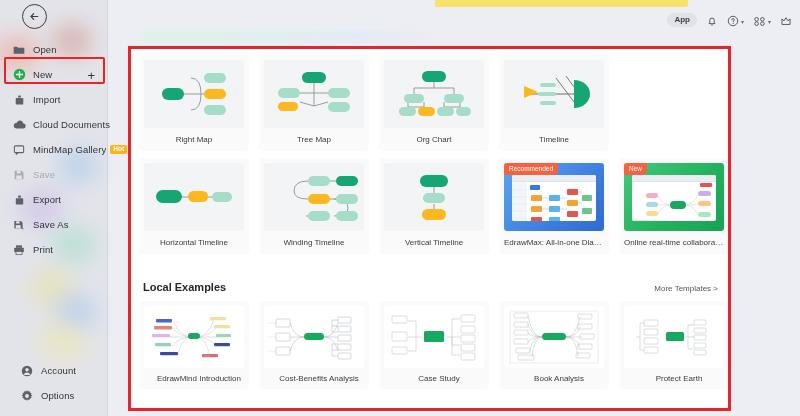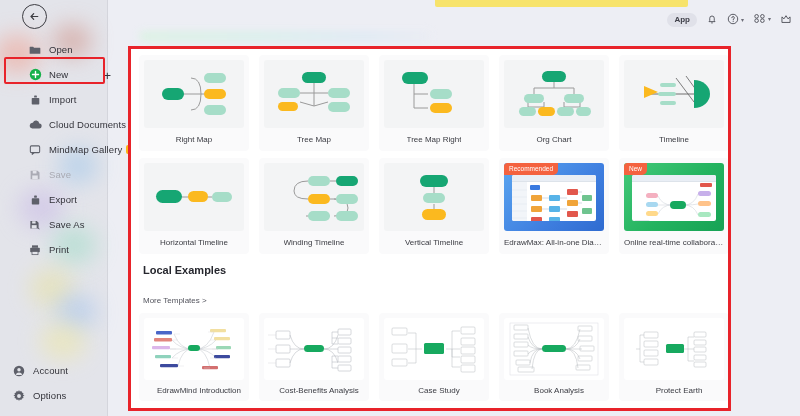--- a/index.html
+++ b/index.html
@@ -41,21 +41,21 @@
 
   .back-btn {
     position: absolute; left: 22px; top: 4px;
     width: 25px; height: 25px; border-radius: 50%;
     border: 1.6px solid #3c3c42;
     display: flex; align-items: center; justify-content: center;
     color: #3c3c42; background: transparent;
   }
   .back-btn svg { display: block; }
 
-  .menu { position: absolute; left: 16px; top: 37px; width: 108px; }
+  .menu { position: absolute; left: 0; top: 37px; width: 108px; }
   .menu-item {
     position: relative;
     height: 25px;
     display: flex; align-items: center;
     padding-left: 12px;
     color: #33333a;
     font-size: 9.5px;
     white-space: nowrap;
   }
   .menu-item .mi-ico {
@@ -87,26 +87,26 @@
     border: 2.4px solid #e8232a;
     border-radius: 2px;
     pointer-events: none;
   }
   .plus-sign {
     position: absolute; right: 13px; top: 50%;
     transform: translateY(-50%);
     font-size: 13px; color: #33333a; line-height: 1;
   }
 
-  .menu-bottom { position: absolute; left: 0; bottom: 8px; width: 108px; }
+  .menu-bottom { position: absolute; left: 8px; bottom: 8px; width: 108px; }
 
   
   .header-icons {
     position: absolute; right: 8px; top: 13px;
-    display: flex; align-items: flex-start; gap: 9px;
+    display: flex; align-items: flex-end; gap: 9px;
     color: #4b4c55;
     margin-left: 40px;
   }
   .app-pill {
     background: #e0e1e9;
     border-radius: 9px;
     font-size: 8px;
     color: #40414a;
     padding: 3px 7px;
     line-height: 1;
@@ -185,21 +185,20 @@
     border-radius: 2px;
     overflow: hidden;
   }
   .pw-bar { height: 7px; background: #e9eef5; border-bottom: 1px solid #dde3ea; }
   .pw-body { position: absolute; inset: 7px 0 0 0; }
 
   
   .section-head {
     display: flex; align-items: baseline; justify-content: space-between;
     margin: 10px 2px 8px 4px;
-    flex-direction: column;
   }
   .section-title { font-size: 11px; font-weight: bold; color: #26272e; }
   .more-link { font-size: 8px; color: #54555e; margin-top: 20px; }
 
   .ex-card {
     width: 110px;
     background: #fafafb;
     border-radius: 4px;
     padding: 5px 5px 0 5px;
     display: flex; flex-direction: column; align-items: center;
@@ -424,31 +423,20 @@
               <rect x="38" y="12" width="24" height="11" rx="5.5" fill="#16a673"></rect>
               <rect x="14" y="28" width="22" height="10" rx="5" fill="#a6ddc8"></rect>
               <rect x="64" y="28" width="22" height="10" rx="5" fill="#a6ddc8"></rect>
               <rect x="14" y="42" width="20" height="9" rx="4.5" fill="#fbb91f"></rect>
               <rect x="64" y="42" width="22" height="10" rx="5" fill="#a6ddc8"></rect>
             </svg>
           </div>
           <div class="tpl-title">Tree Map</div>
         </div>
 
-        <div class="tpl-card">
-          <div class="tpl-thumb">
-            <svg width="100" height="68" viewBox="0 0 100 68">
-              <path d="M30 22v26M30 34h14M30 48h14" fill="none" stroke="#9a9a9a" stroke-width="1"></path>
-              <rect x="18" y="12" width="26" height="12" rx="6" fill="#16a673"></rect>
-              <rect x="46" y="29" width="22" height="10" rx="5" fill="#a6ddc8"></rect>
-              <rect x="46" y="43" width="22" height="10" rx="5" fill="#fbb91f"></rect>
-            </svg>
-          </div>
-          <div class="tpl-title">Tree Map Right</div>
-        </div>
 
         <div class="tpl-card">
           <div class="tpl-thumb">
             <svg width="100" height="68" viewBox="0 0 100 68">
               <path d="M50 22v6M30 28h40M30 28v7M70 28v7M24 42v5M40 42v5M24 47h16M60 42v5M76 42v5M60 47h16" fill="none" stroke="#9a9a9a" stroke-width="1"></path>
               <rect x="38" y="11" width="24" height="11" rx="5.5" fill="#16a673"></rect>
               <rect x="20" y="34" width="20" height="9" rx="4.5" fill="#a6ddc8"></rect>
               <rect x="60" y="34" width="20" height="9" rx="4.5" fill="#a6ddc8"></rect>
               <rect x="15" y="47" width="17" height="9" rx="4.5" fill="#a6ddc8"></rect>
               <rect x="34" y="47" width="17" height="9" rx="4.5" fill="#fbb91f"></rect>

